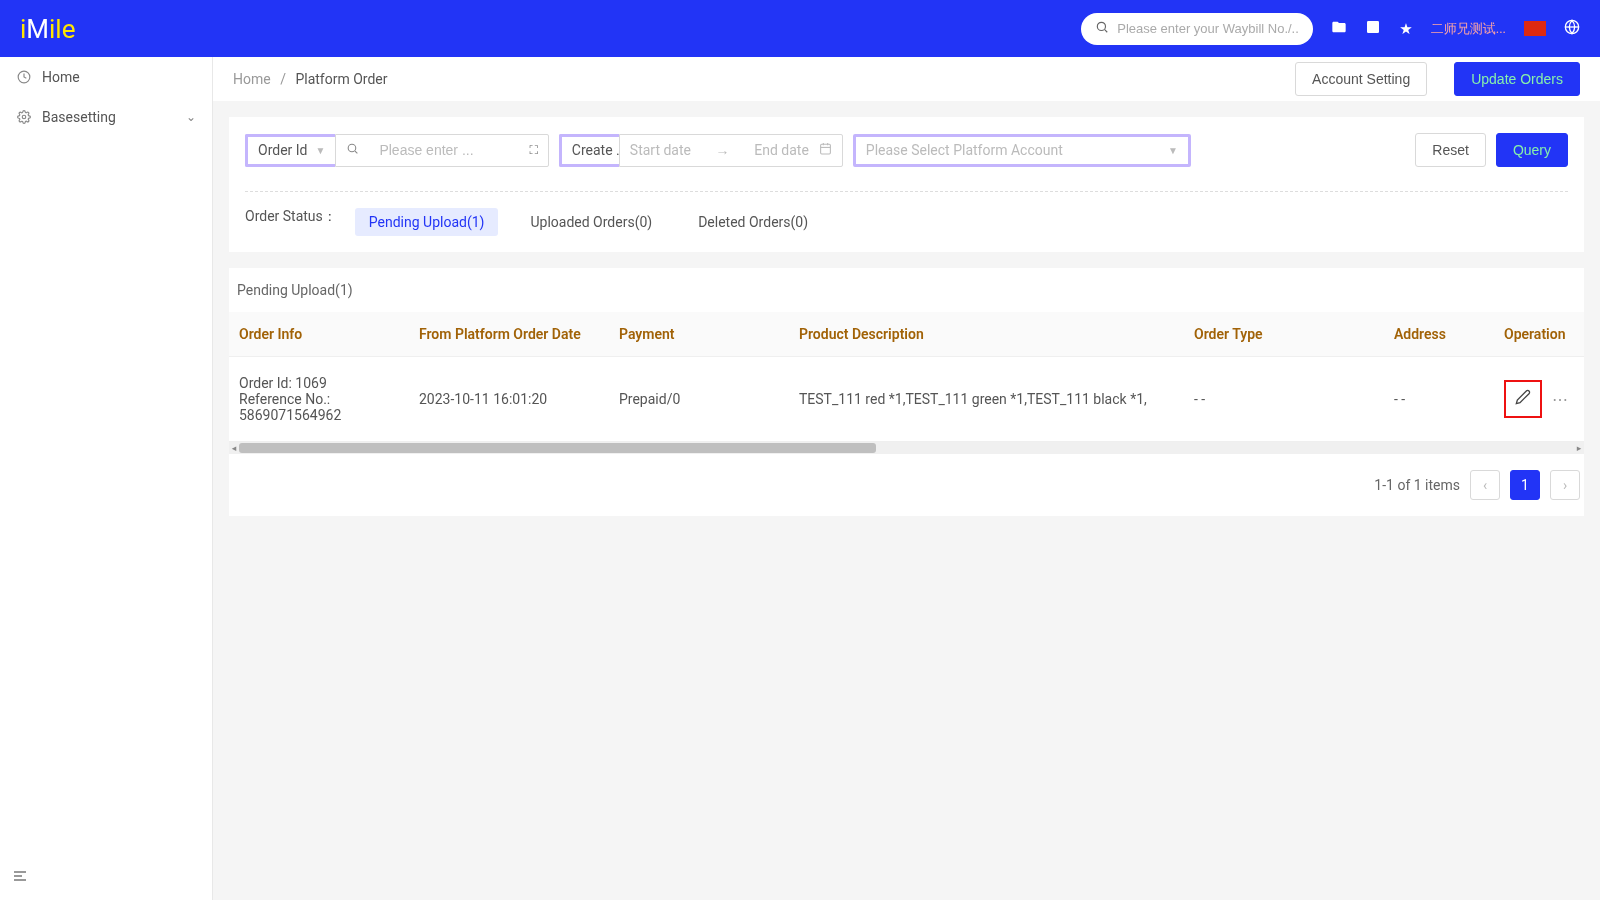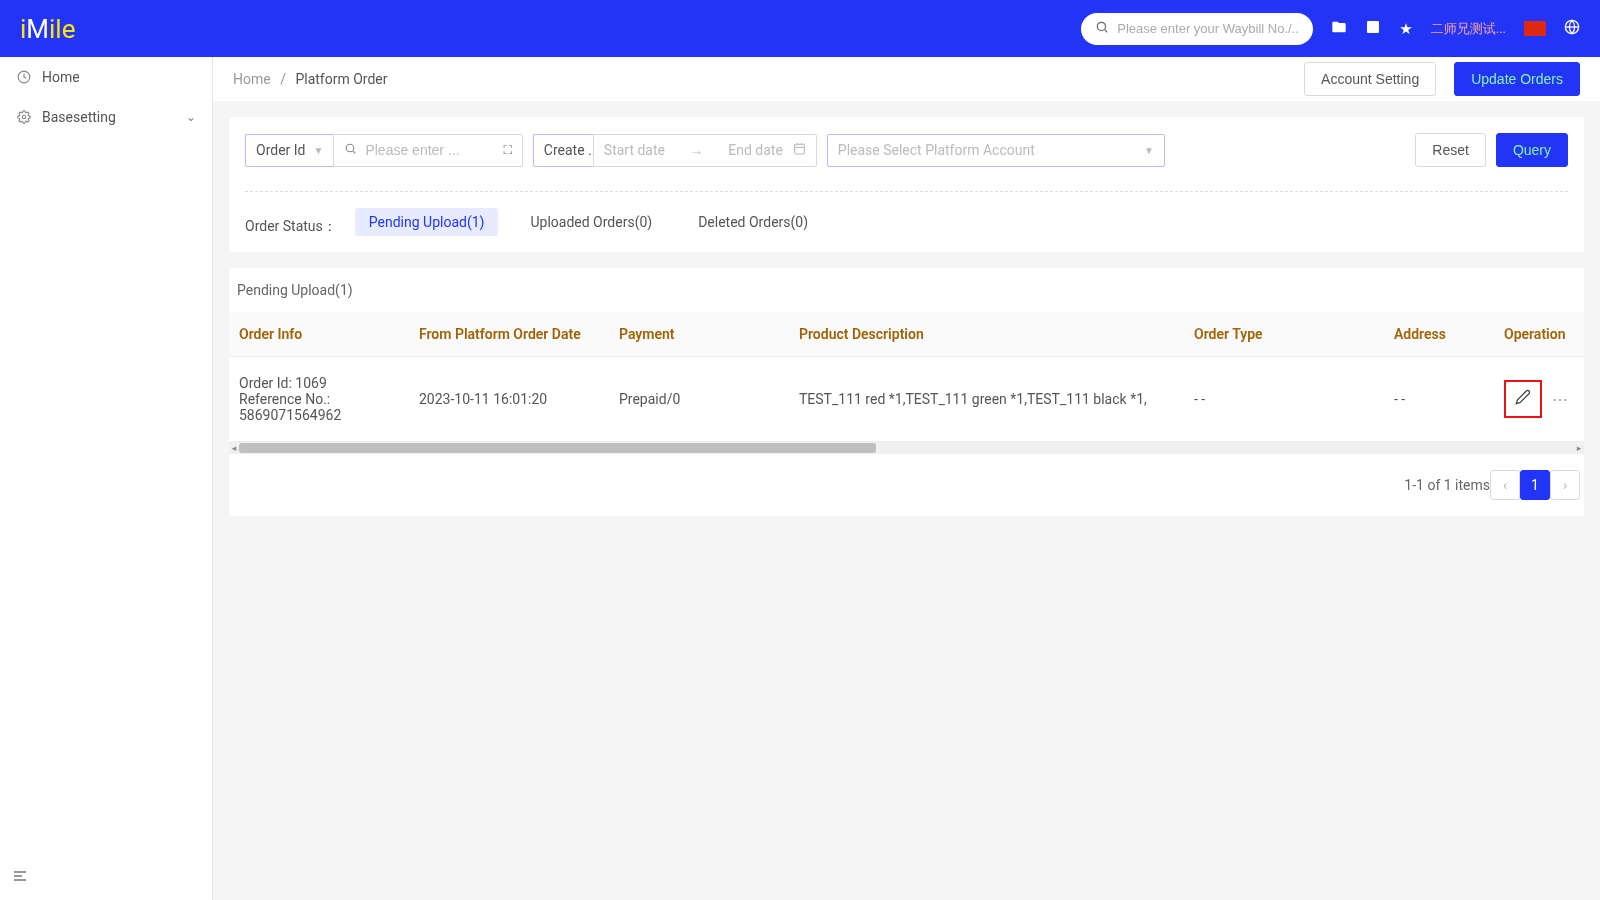--- a/index.html
+++ b/index.html
@@ -22,56 +22,56 @@
 .sidebar-item.active{background:#e6ebff;color:#2234f6;border-right:3px solid #2234f6}
 .sidebar-item .icon{width:16px;height:16px;display:inline-flex;align-items:center;justify-content:center}
 .sidebar-item .chev{margin-left:auto;font-size:12px;color:#888}
 .sidebar-collapse{position:absolute;bottom:12px;left:12px;font-size:16px;color:#666;cursor:pointer}
 .main{margin-left:213px;padding:0}
 .topbar{background:#fff;height:44px;display:flex;align-items:center;padding:0 20px 0 20px;justify-content:space-between}
 .breadcrumb{color:#999;font-size:14px}
 .breadcrumb a{color:#999;text-decoration:none}
 .breadcrumb .sep{margin:0 6px}
 .breadcrumb .cur{color:#555}
-.topbar-actions{display:flex;gap:18px}
+.topbar-actions{display:flex;gap:27px}
 .btn{height:34px;padding:0 16px;border-radius:3px;border:1px solid #d9d9d9;background:#fff;color:#555;cursor:pointer;font-size:14px}
 .btn.primary{background:#2234f6;border-color:#2234f6;color:#86efac}
 .content{padding:16px}
 .panel{background:#fff;padding:16px}
 .filters{display:flex;align-items:center;gap:10px;flex-wrap:wrap}
-.sel{height:33px;border:1px solid #c4b5fd;border-radius:2px;background:#fff;display:flex;align-items:center;padding:0 10px;color:#555;cursor:pointer;font-size:14px}
+.sel{height:33px;border:3px solid #c4b5fd;border-radius:2px;background:#fff;display:flex;align-items:center;padding:0 10px;color:#555;cursor:pointer;font-size:14px}
 .sel .arrow{margin-left:8px;color:#bbb;font-size:10px}
-.input-with-icon{height:33px;border:1px solid #d9d9d9;border-radius:2px;display:flex;align-items:center;padding:0 10px;background:#fff;gap:8px}
+.input-with-icon{height:33px;border:1px solid #d9d9d9;border-radius:2px;display:flex;align-items:center;padding:0 10px;background:#fff;gap:20px}
 .input-with-icon input{border:none;outline:none;font-size:14px;color:#555;width:130px}
 .input-with-icon input::placeholder{color:#bbb}
 .expand-i{color:#666;font-size:12px;cursor:pointer}
 .date-range{height:33px;border:1px solid #d9d9d9;border-radius:2px;display:flex;align-items:center;padding:0 10px;background:#fff;gap:10px;color:#bbb;font-size:14px;width:224px}
 .date-range .arrow{color:#bbb}
 .platform-sel{width:338px}
 .spacer{flex:1}
 .hr{border:none;border-top:1px dashed #ddd;margin:24px 0 16px 0}
-.status-row{display:flex;align-items:flex-end;gap:18px;font-size:14px;color:#555}
+.status-row{display:flex;align-items:flex-start;gap:18px;font-size:14px;color:#555}
 .status-row .label{color:#555}
 .tab{padding:6px 14px;border-radius:3px;cursor:pointer}
 .tab.active{background:#e6ebff;color:#2234f6}
 .section-title{padding:14px 8px;color:#666;font-size:14px}
 .table-wrap{position:relative}
 .table{width:100%;border-collapse:collapse;background:#fff}
 .table th{text-align:left;padding:14px 10px;font-weight:600;color:#a16207;font-size:14px;border-bottom:1px solid #efefef;background:#fafafa}
 .table td{padding:18px 10px;color:#555;font-size:14px;border-bottom:1px solid #efefef;vertical-align:middle}
 .op-cell{display:flex;align-items:center;gap:10px}
 .edit-box{border:2px solid #e11;width:38px;height:38px;display:flex;align-items:center;justify-content:center;cursor:pointer}
 .edit-icon{font-size:16px;color:#444}
 .more-icon{color:#999;cursor:pointer;font-size:16px}
 .hscroll{height:12px;background:#f0f0f0;position:relative;margin-top:0}
 .hscroll .thumb{position:absolute;left:10px;top:1px;height:10px;width:47%;background:#bfbfbf;border-radius:3px}
 .hscroll .cap{position:absolute;top:0;width:10px;height:12px;color:#888;font-size:9px;display:flex;align-items:center;justify-content:center}
 .hscroll .cap.l{left:0}
 .hscroll .cap.r{right:0}
-.pager{display:flex;align-items:center;justify-content:flex-end;padding:16px 4px;color:#666;font-size:14px}
+.pager{display:flex;align-items:center;justify-content:flex-end;gap:10px;padding:16px 4px;color:#666;font-size:14px}
 .pgbtn{width:30px;height:30px;border:1px solid #d9d9d9;border-radius:3px;background:#fff;display:flex;align-items:center;justify-content:center;color:#bbb;cursor:pointer}
 .pgbtn.active{background:#2234f6;border-color:#2234f6;color:#fff}
 .combo{display:flex}
 .combo .sel{border-right:none;border-radius:2px 0 0 2px}
 .combo .input-with-icon{border-radius:0 2px 2px 0}
 </style>
 </head>
 <body>
 
 <div class="header">

